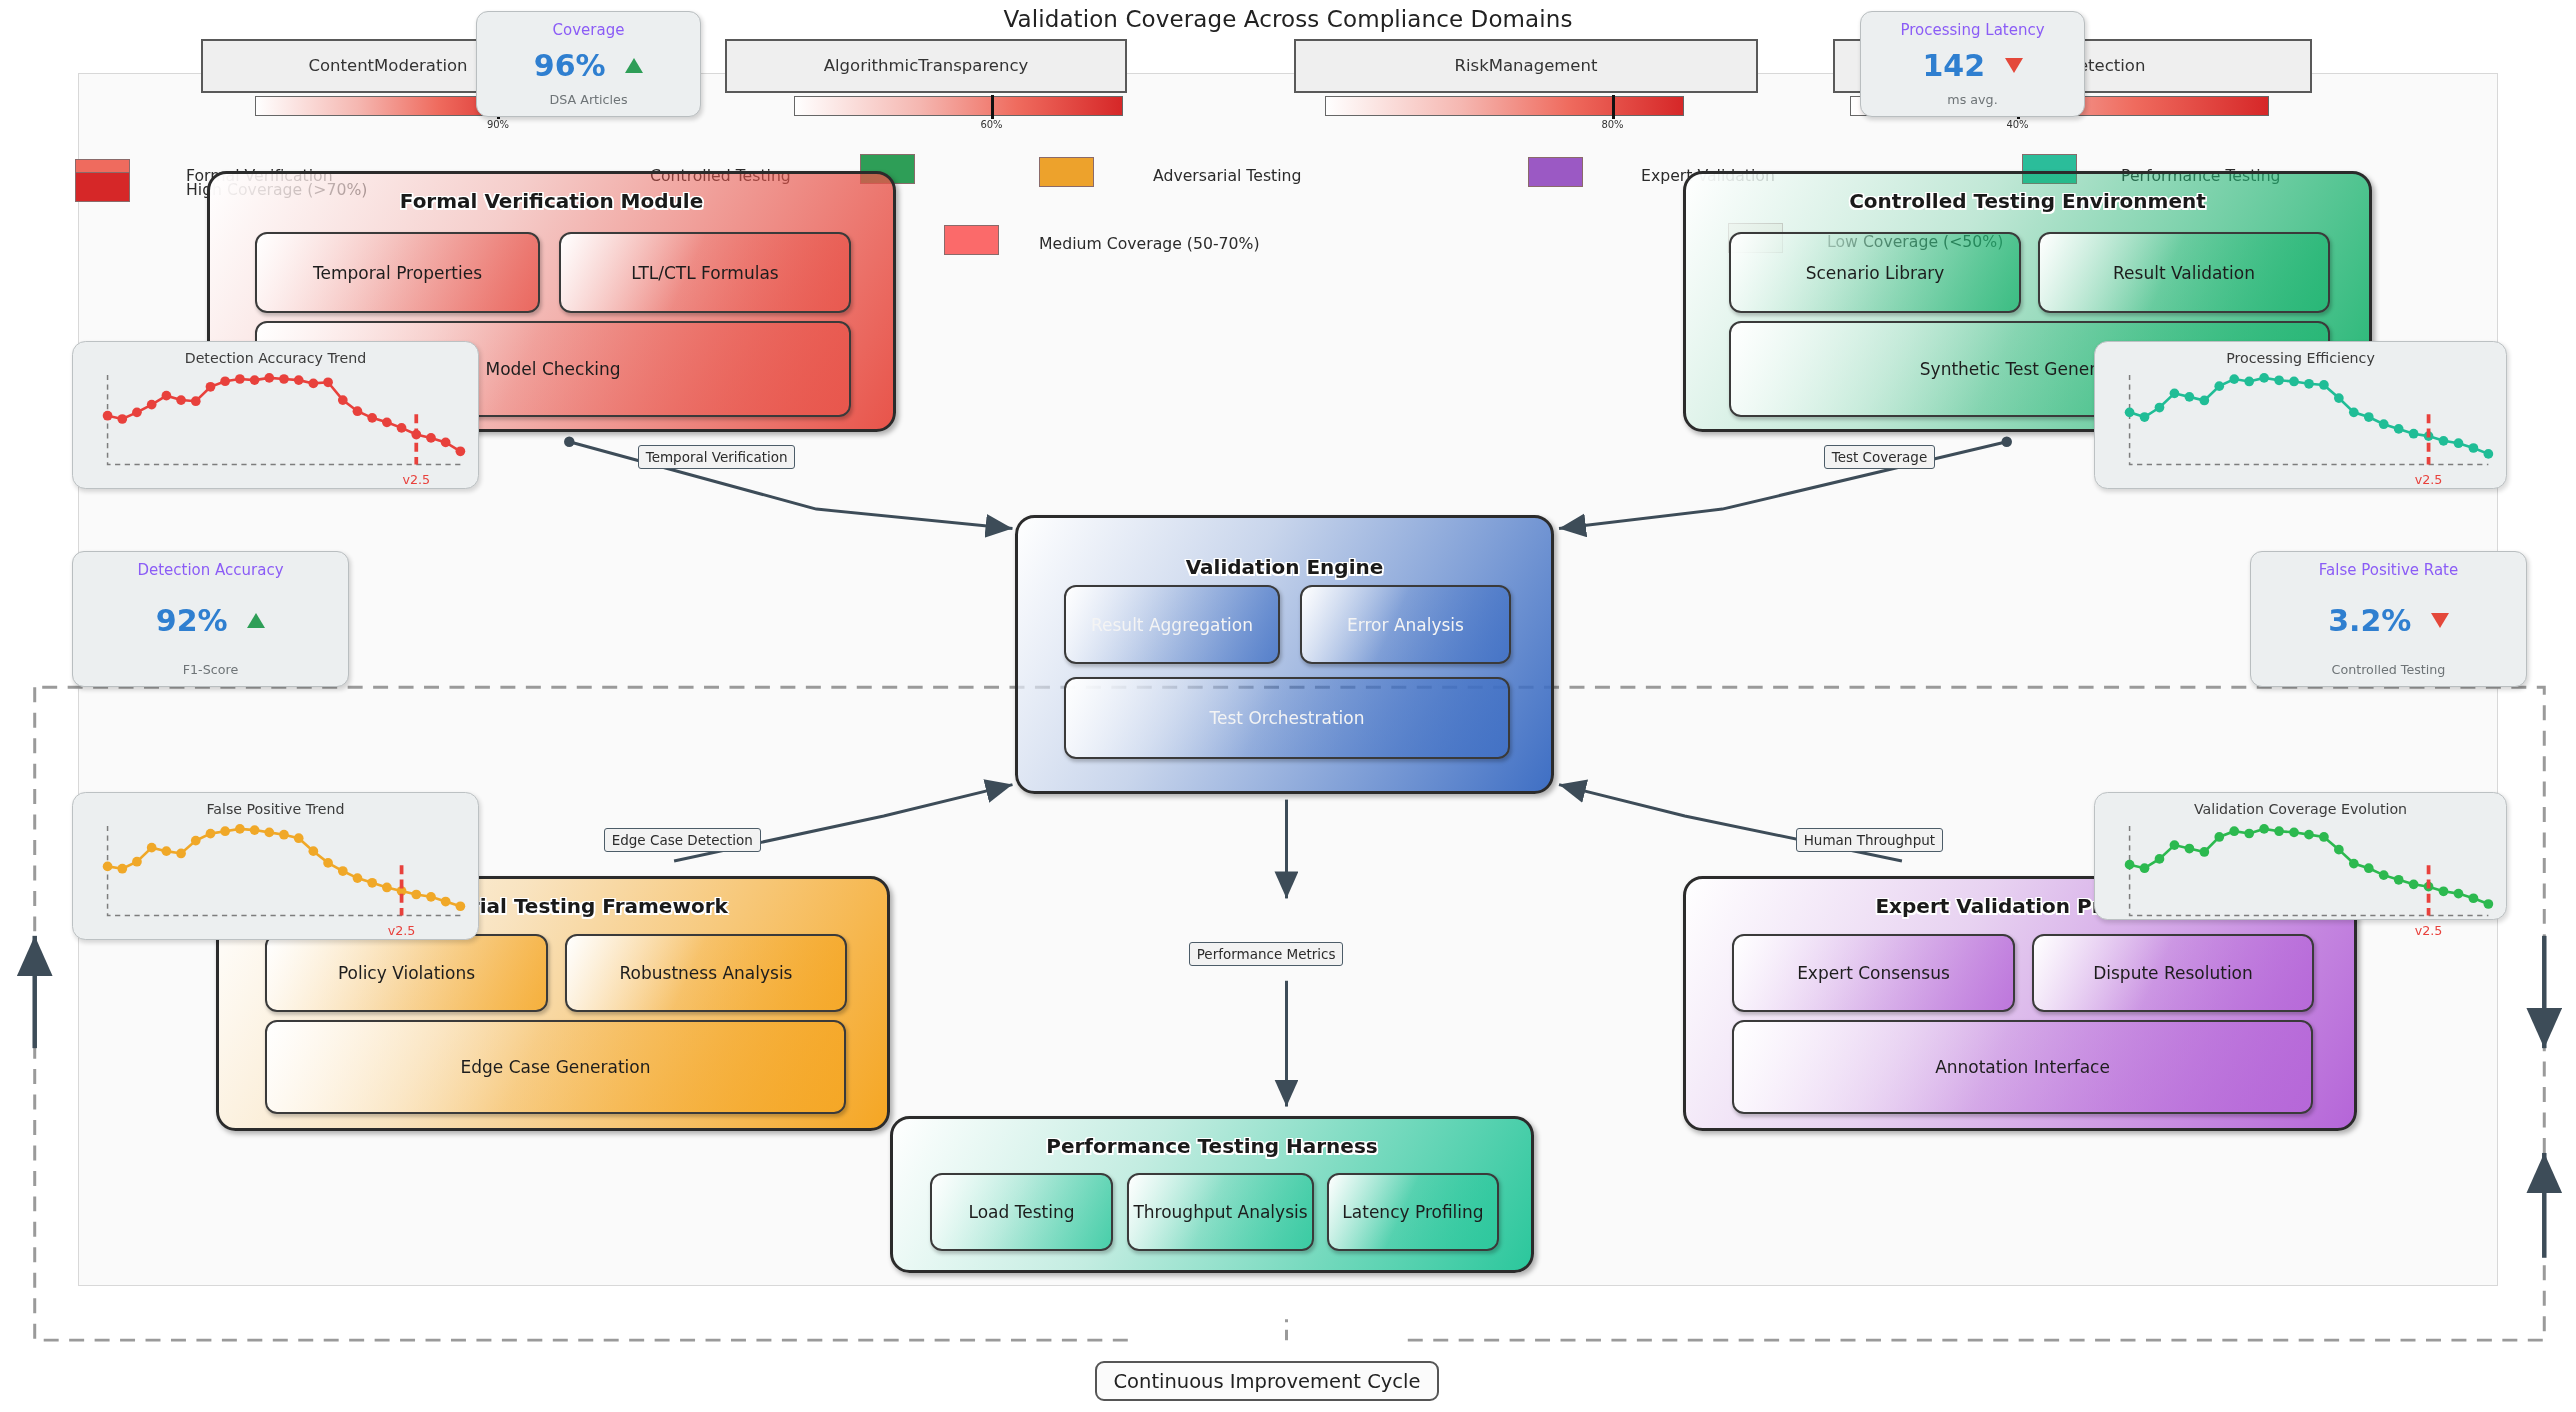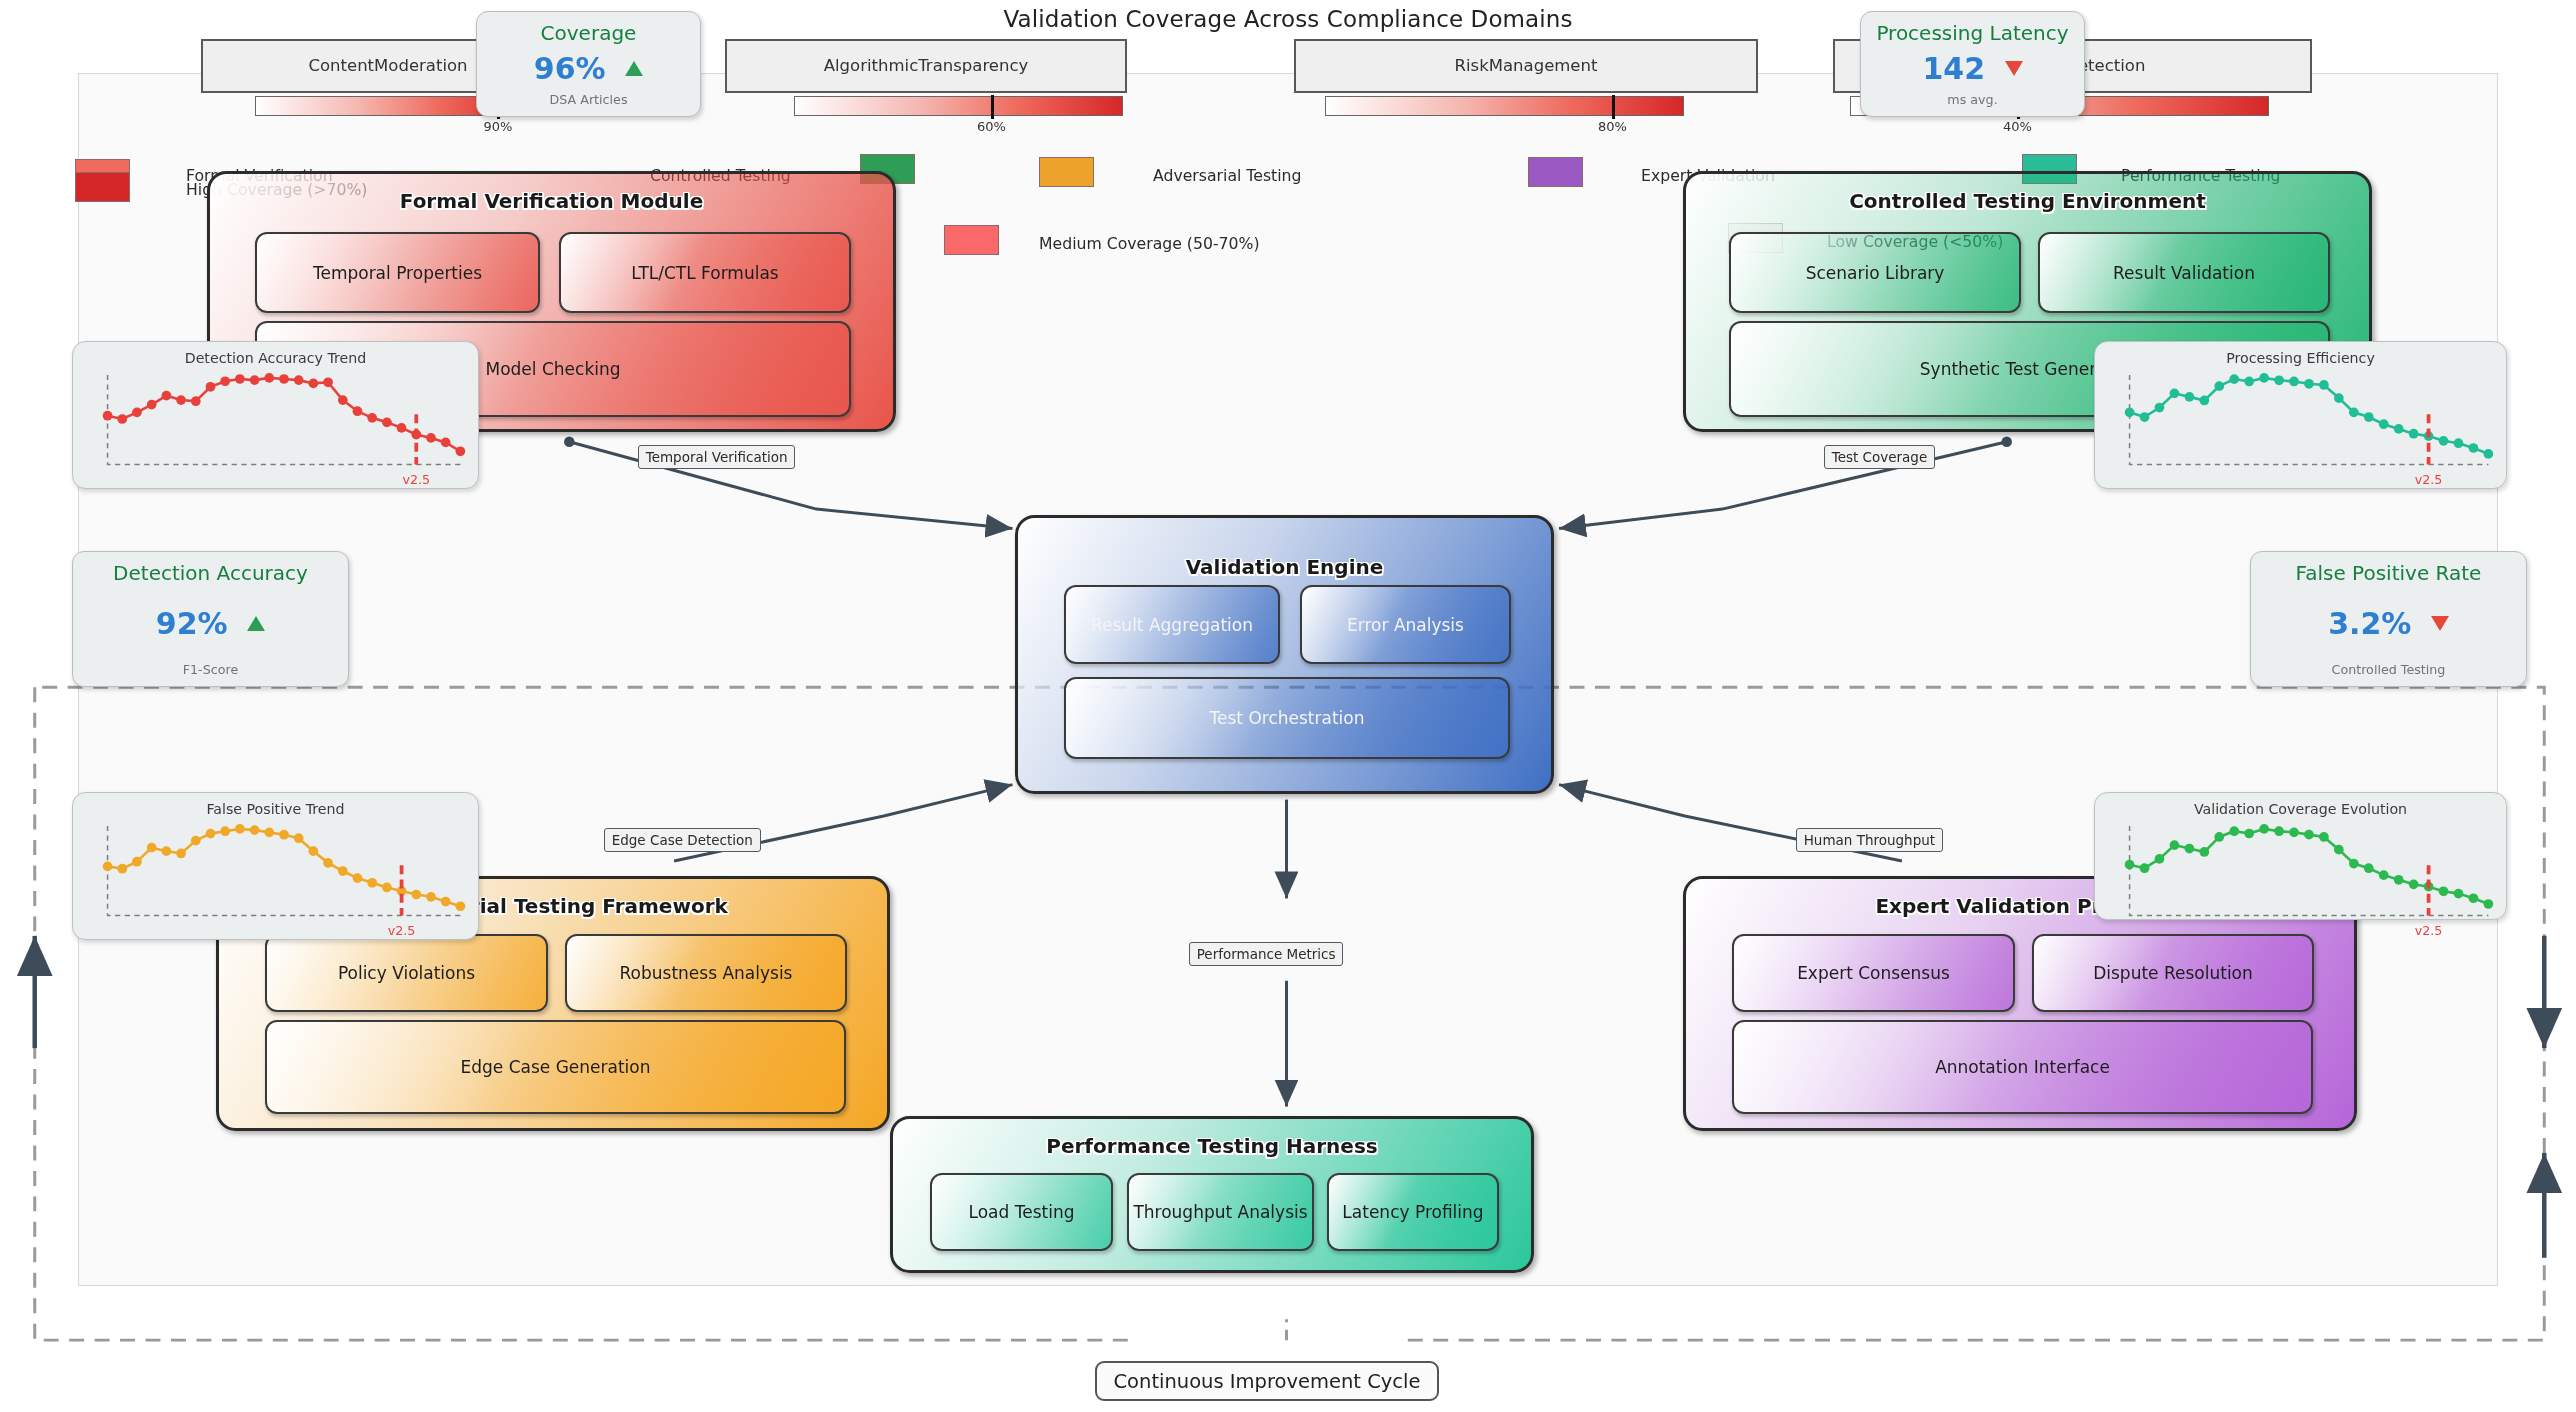--- a/index.html
+++ b/index.html
@@ -35,21 +35,21 @@
   }
   .dom-bar-wrap { position:absolute; }
   .dom-bar {
     height:19.5px; border:1.5px solid #666; position:relative;
   }
   .dom-bar .tick {
     position:absolute; top:-2.2px; width:3px; height:24px; background:#111;
   }
   .dom-bar-label {
     position:absolute; top:22.5px; width:100%; text-align:center;
-    font-size:13px; color:#333;
+    font-size:10px; color:#333;
   }
 
   
   .legend-sw { width:55px; height:30px; border:1.5px solid #8a6a6a; }
   .legend-txt { font-size:15.7px; color:#2b2b2b; white-space:nowrap; }
 
   
   .module {
     border:3px solid #2b2b2b; border-radius:19.5px;
     box-shadow:2.2px 3px 5.2px rgba(0,0,0,.30);
@@ -68,21 +68,21 @@
   }
   .sub.light { color:#f4f4f4;text-align:center; }
 
   
   .metric {
     background:#eceff0; border:1.5px solid #b9bec0; border-radius:12px;
     box-shadow:1.5px 2.2px 4.5px rgba(0,0,0,.16);
     display:flex; flex-direction:column; align-items:center; justify-content:space-between;
     padding:9px 7.5px;
   }
-  .metric .m-label { font-size:20px; color:#15803d; }
+  .metric .m-label { font-size:15px; color:#8b5cf6; }
   .metric .m-row { display:flex; align-items:center; gap:19.5px; }
   .metric .m-value { font-size:30px; font-weight:bold; color:#2f7fd0; }
   .metric .m-sub { font-size:12.7px; color:#6e7477; }
   .tri-up { width:0;height:0;border-left:9.7px solid transparent;border-right:9.7px solid transparent;border-bottom:15px solid #2e9e57; }
   .tri-dn { width:0;height:0;border-left:9.7px solid transparent;border-right:9.7px solid transparent;border-top:15px solid #e4483a; }
 
   
   .spark {
     background:#eceff0; border:1.5px solid #bcc1c3; border-radius:13.5px;
     box-shadow:1.5px 2.2px 4.5px rgba(0,0,0,.14);

